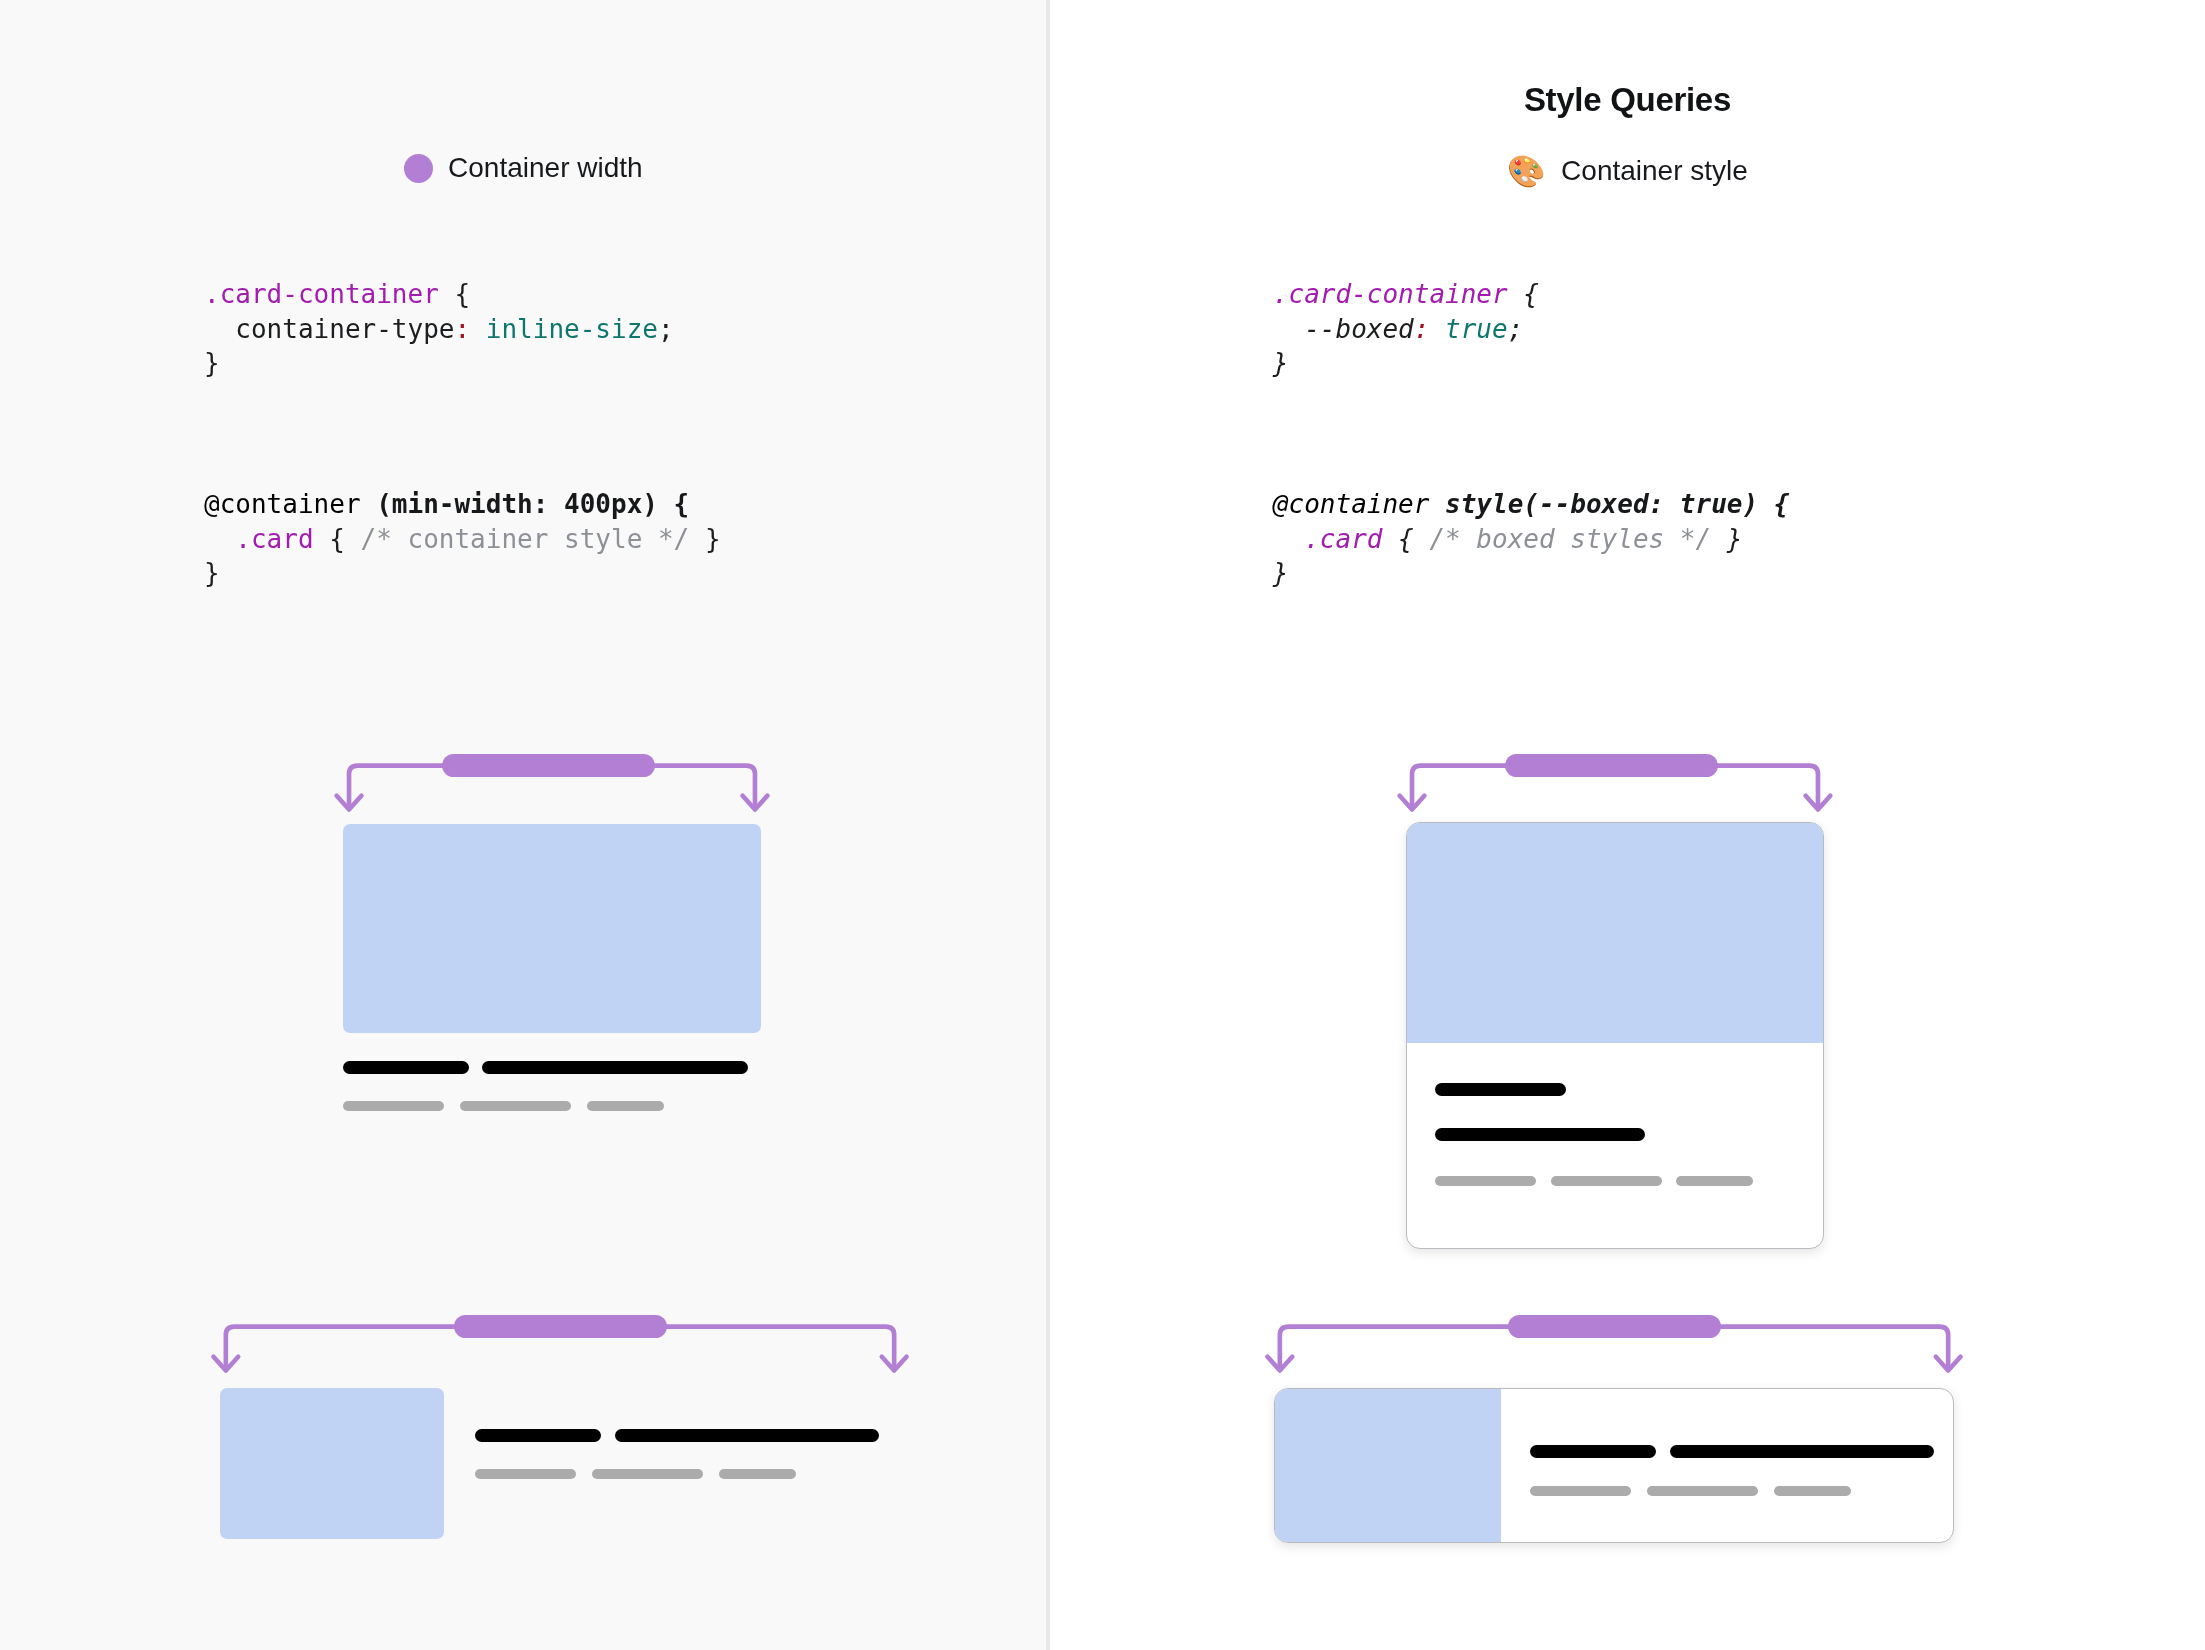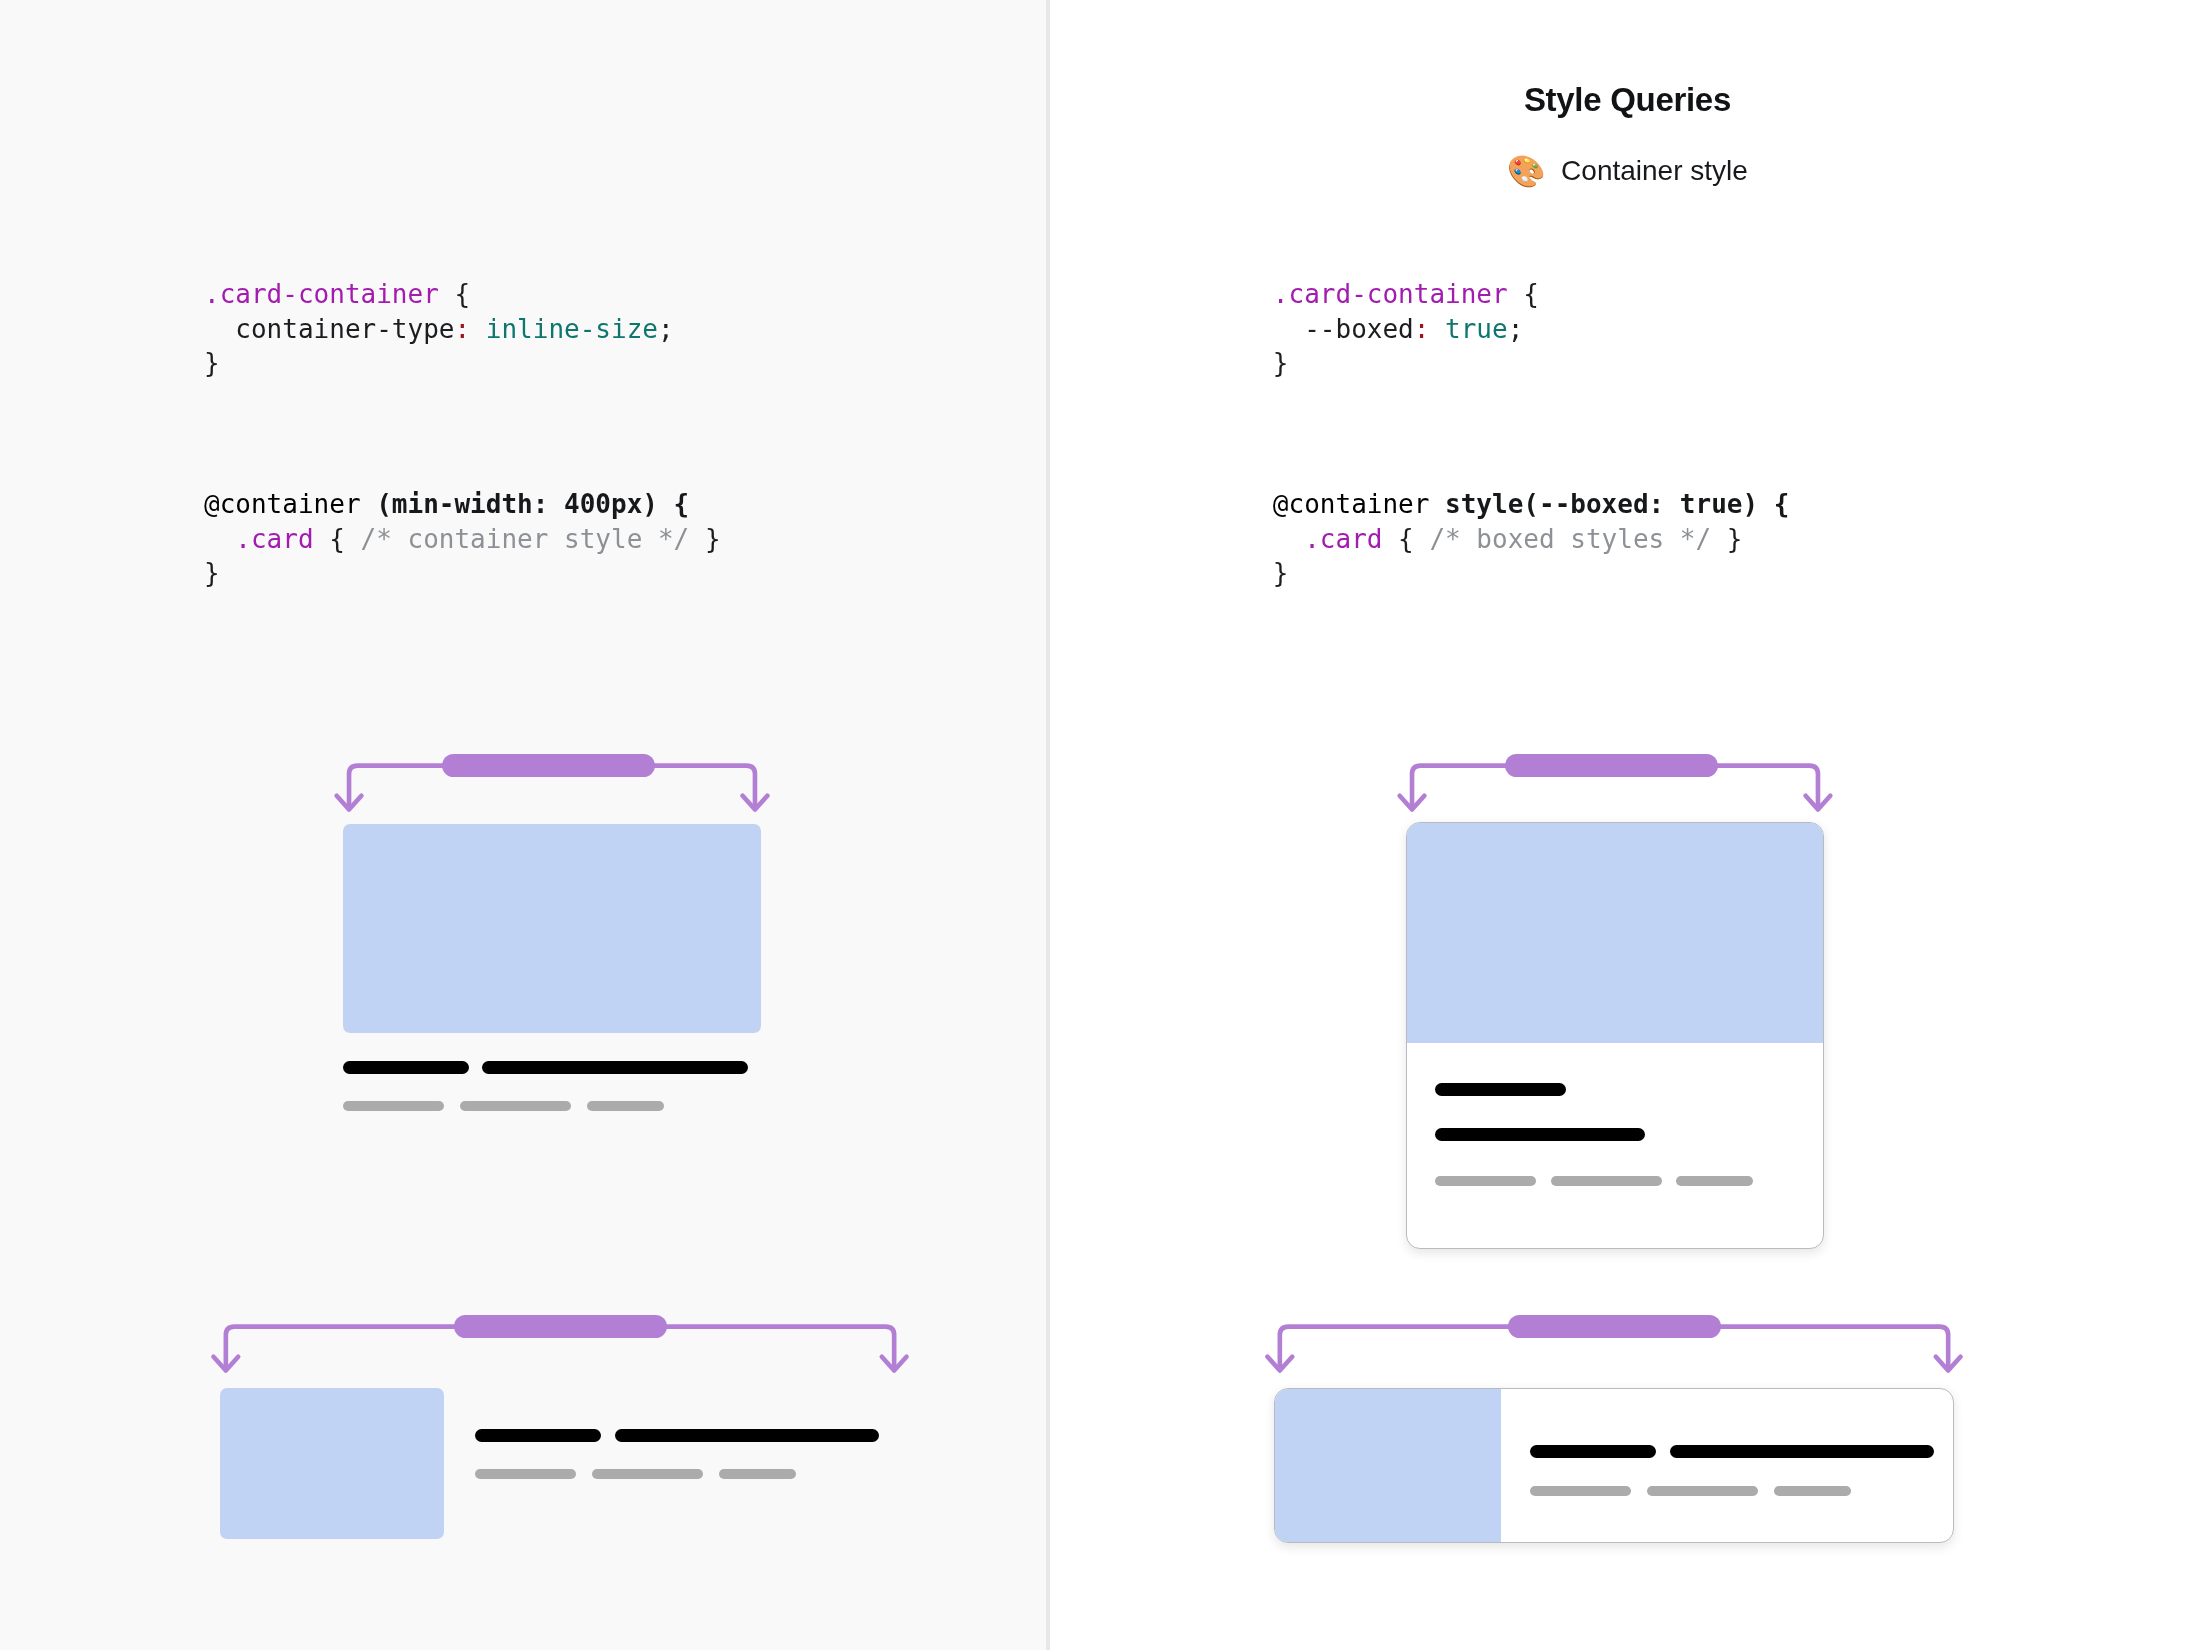--- a/index.html
+++ b/index.html
@@ -89,21 +89,21 @@
   .code {
     position: absolute;
     font-family: "DejaVu Sans Mono", "Liberation Mono", monospace;
     font-size: 26px;
     line-height: 1.33;
     white-space: pre;
     color: #1b1d1f;
   }
   .panel-left .code  { left: 204px; top: 278px; }
   .panel-right .code { left: 1327px; top: 278px; }
-  .panel-right .code { left: 0; }
+  .panel-right .code { left: 0; font-style: italic; }
 
   .tok-sel   { color: #a21caf; }
   .tok-prop  { color: #1b1d1f; text-align: right; }
   .tok-colon { color: #a01020; }
   .tok-val   { color: #0f766e; }
   .tok-at    { color: #000000; }
   .tok-cond  { color: #16181a; font-weight: 700; }
   .tok-punc  { color: #1b1d1f; }
   .tok-cmt   { color: #8d9196; }
 
@@ -153,20 +153,24 @@
   }
 </style>
 </head>
 <body>
 
 <div class="stage">
 
   <div class="panel panel-left">
 
 
+    <div class="legend">
+      <span class="legend-dot"></span>
+      <span class="legend-label">Container width</span>
+    </div>
 
     <pre class="code" style="left:204px; top:277px;"><span class="tok-sel">.card-container</span><span class="tok-punc"> {</span>
 <span class="tok-prop">  container-type</span><span class="tok-colon">:</span><span class="tok-val"> inline-size</span><span class="tok-punc">;</span>
 <span class="tok-punc">}</span></pre>
 
     <pre class="code" style="left:204px; top:487px;"><span class="tok-at">@container</span><span class="tok-cond"> (min-width: 400px)</span><span class="tok-cond"> {</span>
 <span class="tok-sel">  .card</span><span class="tok-punc"> { </span><span class="tok-cmt">/* container style */</span><span class="tok-punc"> }</span>
 <span class="tok-punc">}</span></pre>
 
     <div class="demo" style="left:343px; top:754px; width:418px; height:433px;">

